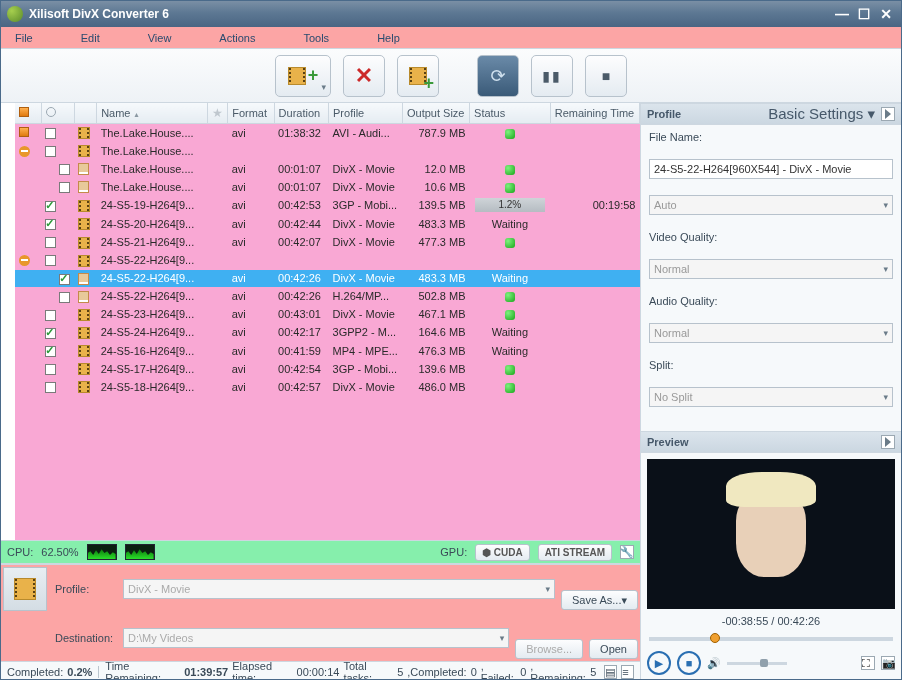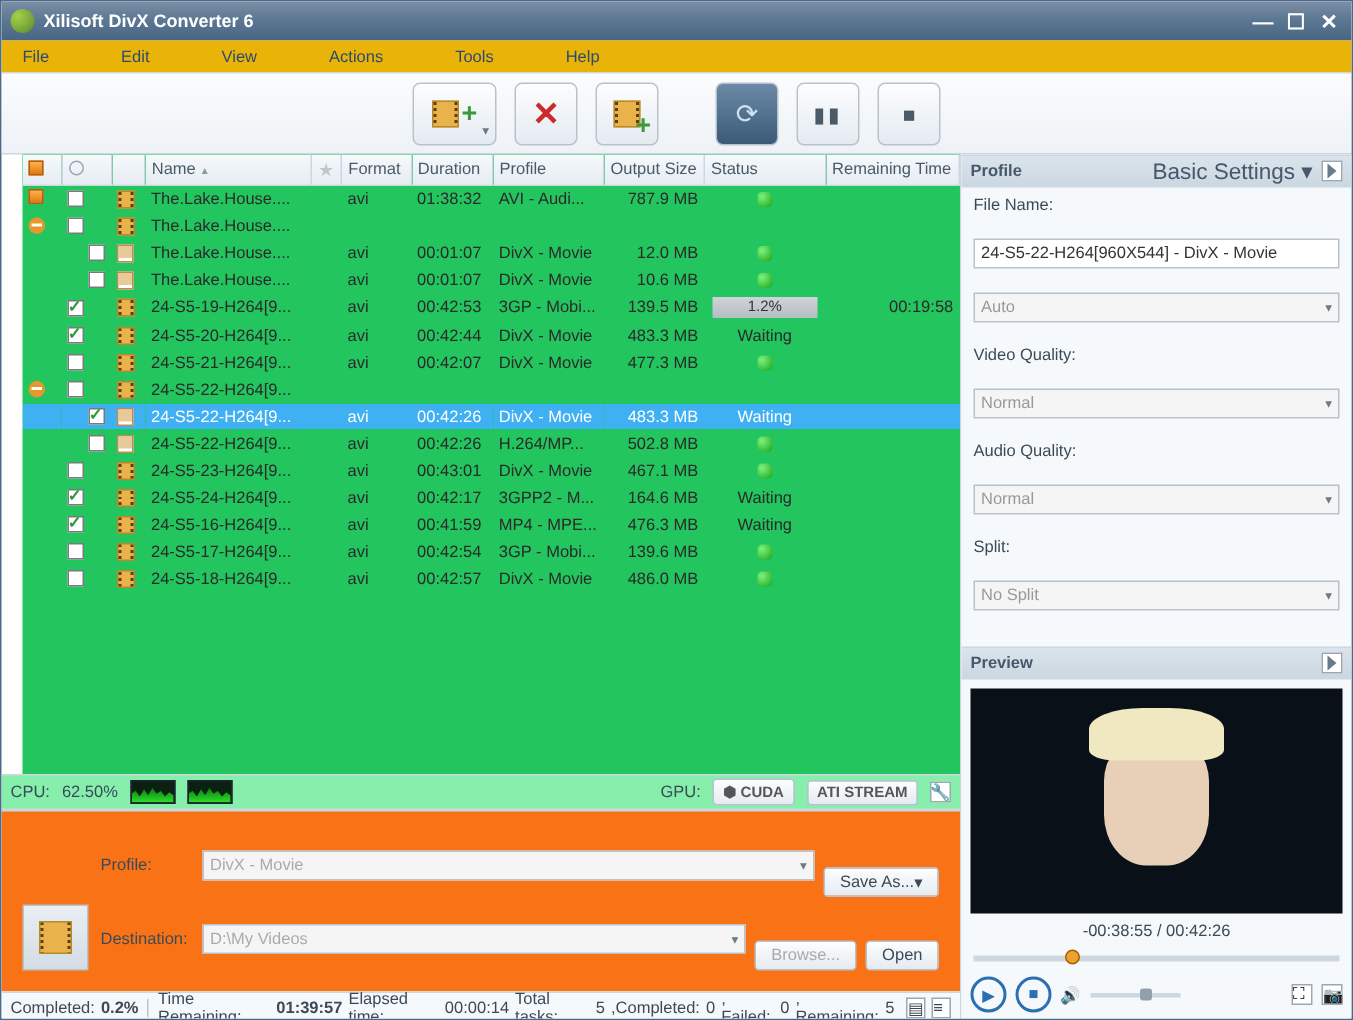--- a/index.html
+++ b/index.html
@@ -27,21 +27,21 @@
     background: radial-gradient(circle at 30% 30%, #a6cf4e, #5a8a2a);
     border-radius: 50%;
   }
   .titlebar .title { flex: 1; }
   .titlebar .winbtn {
     width: 18px; height: 18px; margin-left: 4px;
     display: flex; align-items: center; justify-content: center;
     font-weight: bold; font-size: 14px; cursor: default;
   }
   .menubar {
-    background: #eab308;
+    background: #fca5a5;
     border-bottom: 1px solid #cdd7e0;
     height: 22px;
     display: flex;
     align-items: center;
     padding: 0 14px;
   }
   .menubar .menu-item {
     margin-right: 48px;
     color: #2a4b6f;
     cursor: default;
@@ -62,21 +62,21 @@
     background: linear-gradient(to bottom, #fdfdfe, #e4ebf1);
     display: flex; align-items: center; justify-content: center;
     font-size: 18px;
     position: relative;
   }
   .toolbtn.wide { width: 56px; }
   .toolbtn .drop::after { content:"▾"; font-size:9px; position:absolute; right:4px; bottom:4px; color:#6a7b88;}
   .content { display:flex; height: calc(680px - 26px - 22px - 54px); }
   .leftpane { width: 640px; display:flex; flex-direction:column; border-right:1px solid #cdd7e0;}
   .rightpane { width: 260px; display:flex; flex-direction:column; background:#f6f9fb;}
-  .list-area { flex:1; overflow:hidden; background:#22c55e;margin-left:14px;}
+  .list-area { flex:1; overflow:hidden; background:#f9a8d4;margin-left:14px;}
   table.filelist { width:100%; border-collapse:collapse; font-size:11px; }
   table.filelist th {
     background: linear-gradient(to bottom,#f6f9fc,#e5ecf2);
     border-right:1px solid #cdd7e0;
     border-bottom:1px solid #cdd7e0;
     font-weight:normal; color:#4a5a68; padding:3px 4px;
     text-align:left; height:20px;
     white-space:nowrap; overflow:hidden;
   }
   table.filelist td {
@@ -107,21 +107,21 @@
   .cpu-gpu-row {
     height:24px; border-top:1px solid #cdd7e0; border-bottom:1px solid #cdd7e0;
     background:#86efac; display:flex; align-items:center; padding:0 6px; gap:8px;
     font-size:11px; color:#3a4a58;
   }
   .cpu-graph { width:30px; height:16px; background:#0a2010; border:1px solid #223; position:relative; overflow:hidden;}
   .cpu-graph::after{content:"";position:absolute;left:0;right:0;bottom:0;height:70%;background:linear-gradient(to top,#2bde2b,#0a7a0a);clip-path:polygon(0 40%,10% 20%,20% 60%,30% 10%,40% 50%,50% 0,60% 40%,70% 20%,80% 60%,90% 30%,100% 50%,100% 100%,0 100%);}
   .gpu-badge { border:1px solid #b7c2cc; border-radius:3px; padding:2px 6px; background:linear-gradient(#fdfdfe,#e4ebf1); font-size:10px; font-weight:bold; color:#555;}
   .bottom-panel {
     border-top:1px solid #cdd7e0;
-    padding:14px; display:flex; gap:8px; align-items:flex-end; background:#f97316;
+    padding:2px; display:flex; gap:8px; align-items:flex-start; background:#fca5a5;
   }
   .bottom-panel .thumb { width:44px; height:44px; border:1px solid #b7c2cc; background:linear-gradient(#e8eef3,#d4dde4); display:flex; align-items:center; justify-content:center;}
   .bottom-panel .fields { flex:1; display:flex; flex-direction:column; gap:6px;}
   .field-row { display:flex; align-items:center; gap:6px;}
   .field-row label { width:62px; color:#3a4a58;}
   .combo { flex:1; height:20px; border:1px solid #b7c2cc; background:#fff; display:flex; align-items:center; padding:0 4px; color:#999; position:relative;}
   .combo.disabled{background:#f5f5f5;color:#aaa;}
   .combo::after{content:"▾"; position:absolute; right:4px; color:#6a7b88; font-size:9px;}
   .btn { height:20px; border:1px solid #b7c2cc; border-radius:3px; background:linear-gradient(#fdfdfe,#e4ebf1); padding:0 10px; display:flex; align-items:center; color:#3a4a58; font-size:11px;margin-top:23px;}
   .btn.disabled{color:#aaa;}

